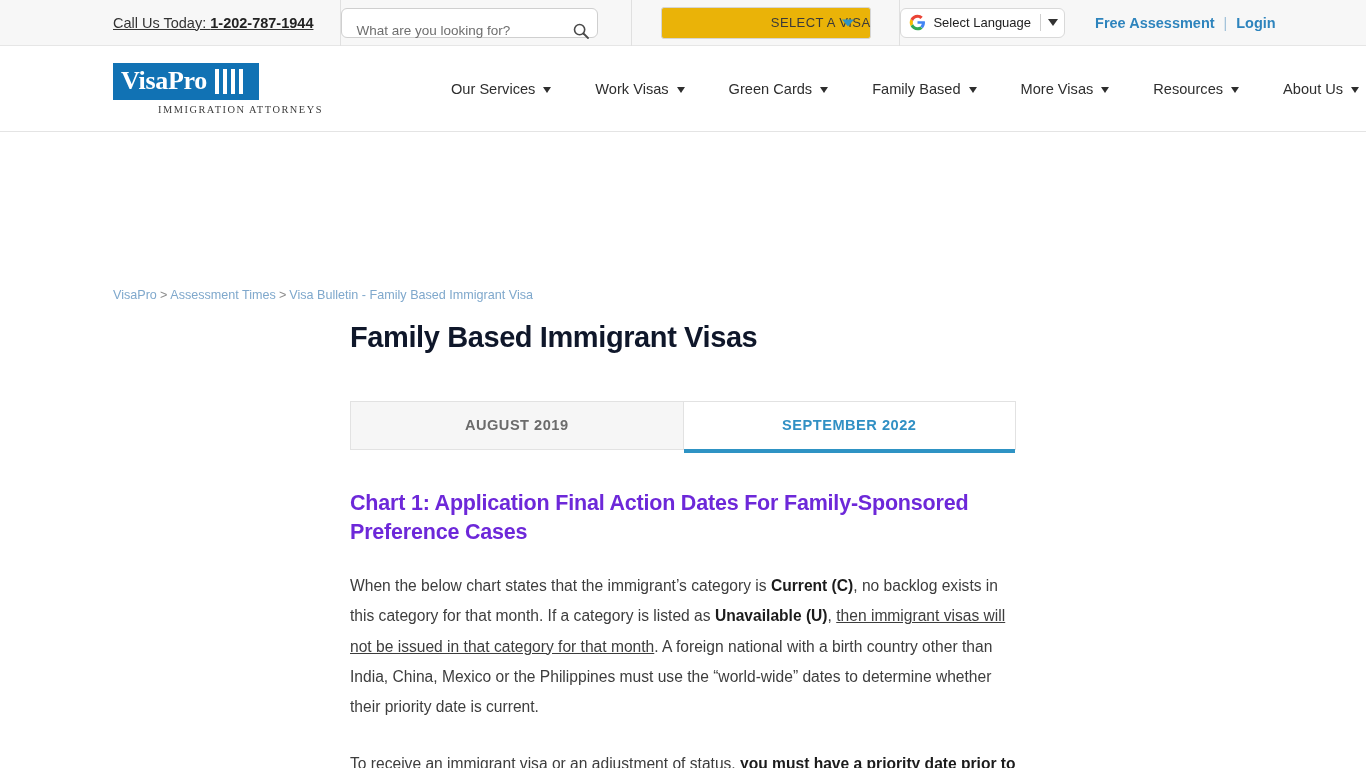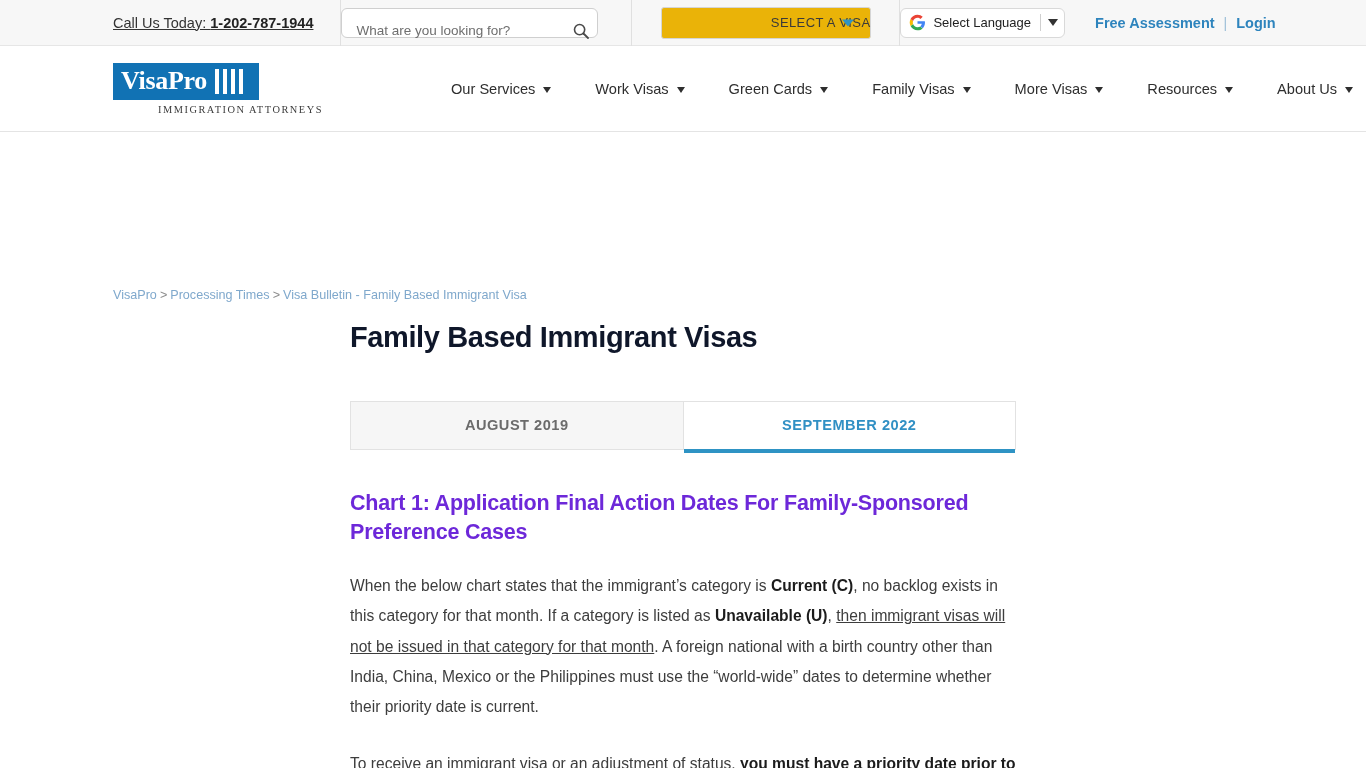--- a/index.html
+++ b/index.html
@@ -375,42 +375,42 @@
     </div>
     <div class="navitem">
       <span>Work Visas</span>
       <span class="nav-caret"></span>
     </div>
     <div class="navitem">
       <span>Green Cards</span>
       <span class="nav-caret"></span>
     </div>
     <div class="navitem">
-      <span>Family Visas</span>
+      <span>Family Based</span>
       <span class="nav-caret"></span>
     </div>
     <div class="navitem">
       <span>More Visas</span>
       <span class="nav-caret"></span>
     </div>
     <div class="navitem">
       <span>Resources</span>
       <span class="nav-caret"></span>
     </div>
     <div class="navitem">
       <span>About Us</span>
       <span class="nav-caret"></span>
     </div>
   </nav>
 </div>
 
 <div class="content">
 
   <div class="breadcrumb">
-    <a>VisaPro</a><span class="sep">&gt;</span><a>Processing Times</a><span class="sep">&gt;</span><a>Visa Bulletin - Family Based Immigrant Visa</a>
+    <a>VisaPro</a><span class="sep">&gt;</span><a>Assessment Times</a><span class="sep">&gt;</span><a>Visa Bulletin - Family Based Immigrant Visa</a>
   </div>
 
   <div class="article">
 
     <h1 class="page-title">Family Based Immigrant Visas</h1>
 
     <div class="tabs">
       <div class="tab tab-inactive">
         <span>AUGUST 2019</span>
       </div>

